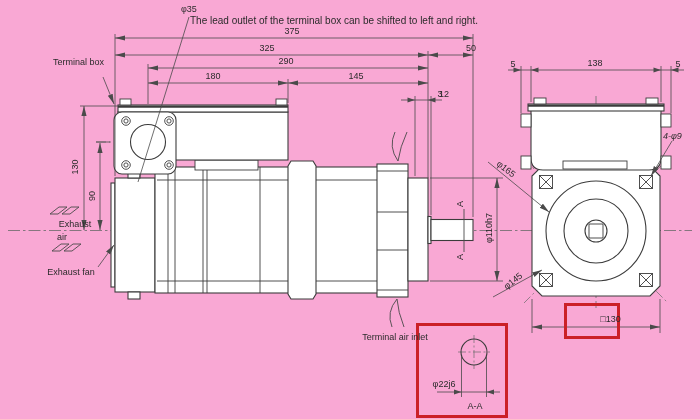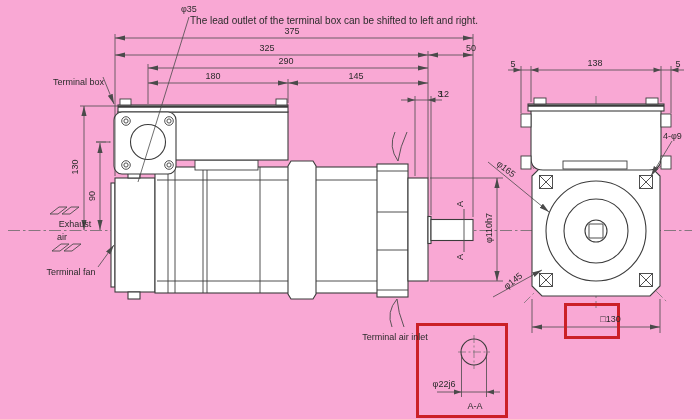--- a/index.html
+++ b/index.html
@@ -205,45 +205,45 @@
     <path d="M52,251 L61,244 L69,244 L60,251 Z"></path>
     <path d="M64,251 L73,244 L81,244 L72,251 Z"></path>
   </g>
 </svg>
 
   <div class="redbox" style="left:564px;top:303px;width:50px;height:30px;"></div>
   <div class="redbox" style="left:416px;top:323px;width:86px;height:89px;"></div>
 
   <span class="t" style="left:181px;top:4px;">φ35</span>
   <span class="t note" style="left:190px;top:16px;">The lead outlet of the terminal box can be shifted to left and right.</span>
-  <span class="t" style="left:53px;top:77px;">Terminal box</span>
+  <span class="t" style="left:53px;top:57px;">Terminal box</span>
 
   <span class="t tc" style="left:292px;top:31px;">375</span>
   <span class="t tc" style="left:267px;top:48px;">325</span>
   <span class="t tc" style="left:449px;top:48px;padding-left:44px;">50</span>
   <span class="t tc" style="left:286px;top:61px;">290</span>
   <span class="t tc" style="left:213px;top:76px;">180</span>
   <span class="t tc" style="left:356px;top:76px;">145</span>
   <span class="t tc" style="left:404px;top:94px;margin-left:40px;">12</span>
   <span class="t tc" style="left:440px;top:94px;">3</span>
   <span class="t r90" style="left:75px;top:167px;">130</span>
   <span class="t r90" style="left:92px;top:196px;">90</span>
   <span class="t r90" style="left:489px;top:228px;">φ110h7</span>
   <span class="t r40" style="left:506px;top:169px;">φ165</span>
   <span class="t rm40" style="left:513px;top:281px;">φ145</span>
 
   <span class="t tc" style="left:61px;top:224px;padding-left:28px;">Exhaust</span>
   <span class="t tc" style="left:62px;top:237px;">air</span>
-  <span class="t tc" style="left:71px;top:272px;">Terminal fan</span>
+  <span class="t tc" style="left:71px;top:272px;">Exhaust fan</span>
   <span class="t tc" style="left:395px;top:337px;">Terminal air inlet</span>
 
   <span class="t r90" style="left:460px;top:204px;">A</span>
   <span class="t r90" style="left:460px;top:257px;">A</span>
   <span class="t tc" style="left:444px;top:384px;text-align:center;">φ22j6</span>
   <span class="t tc" style="left:475px;top:406px;">A-A</span>
 
   <span class="t tc" style="left:513px;top:64px;">5</span>
   <span class="t tc" style="left:595px;top:63px;text-align:center;">138</span>
   <span class="t tc" style="left:678px;top:64px;">5</span>
-  <span class="t" style="left:663px;top:131px;">4-φ9</span>
+  <span class="t" style="left:663px;top:131px;font-style:italic;">4-φ9</span>
   <span class="t tc" style="left:592px;top:319px;padding-left:37px;">□130</span>
 
 </div>
 
 </body></html>

